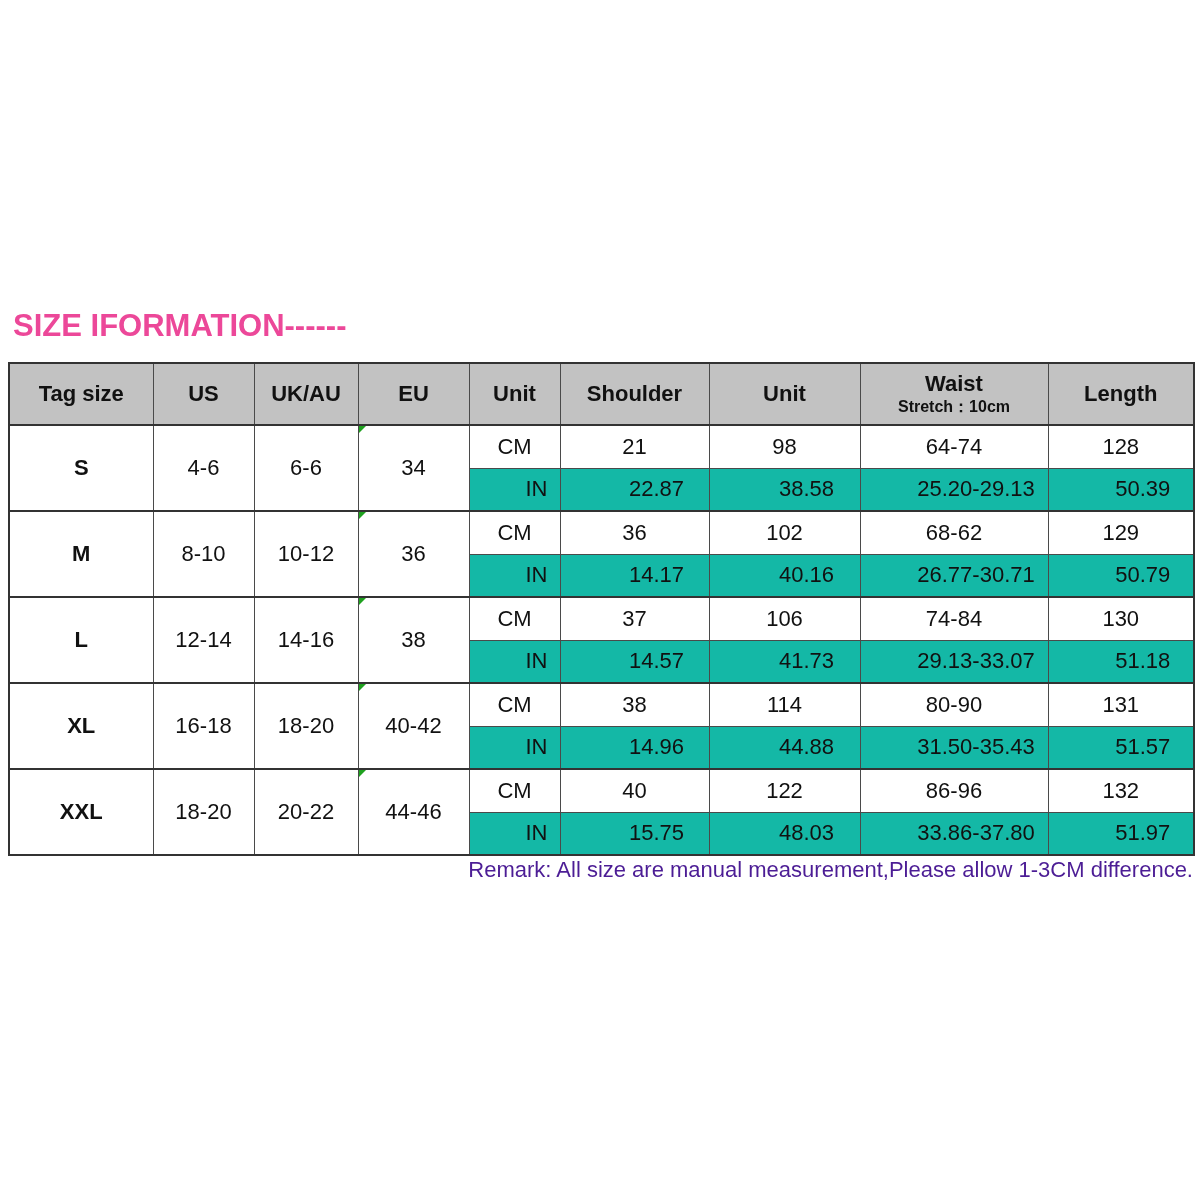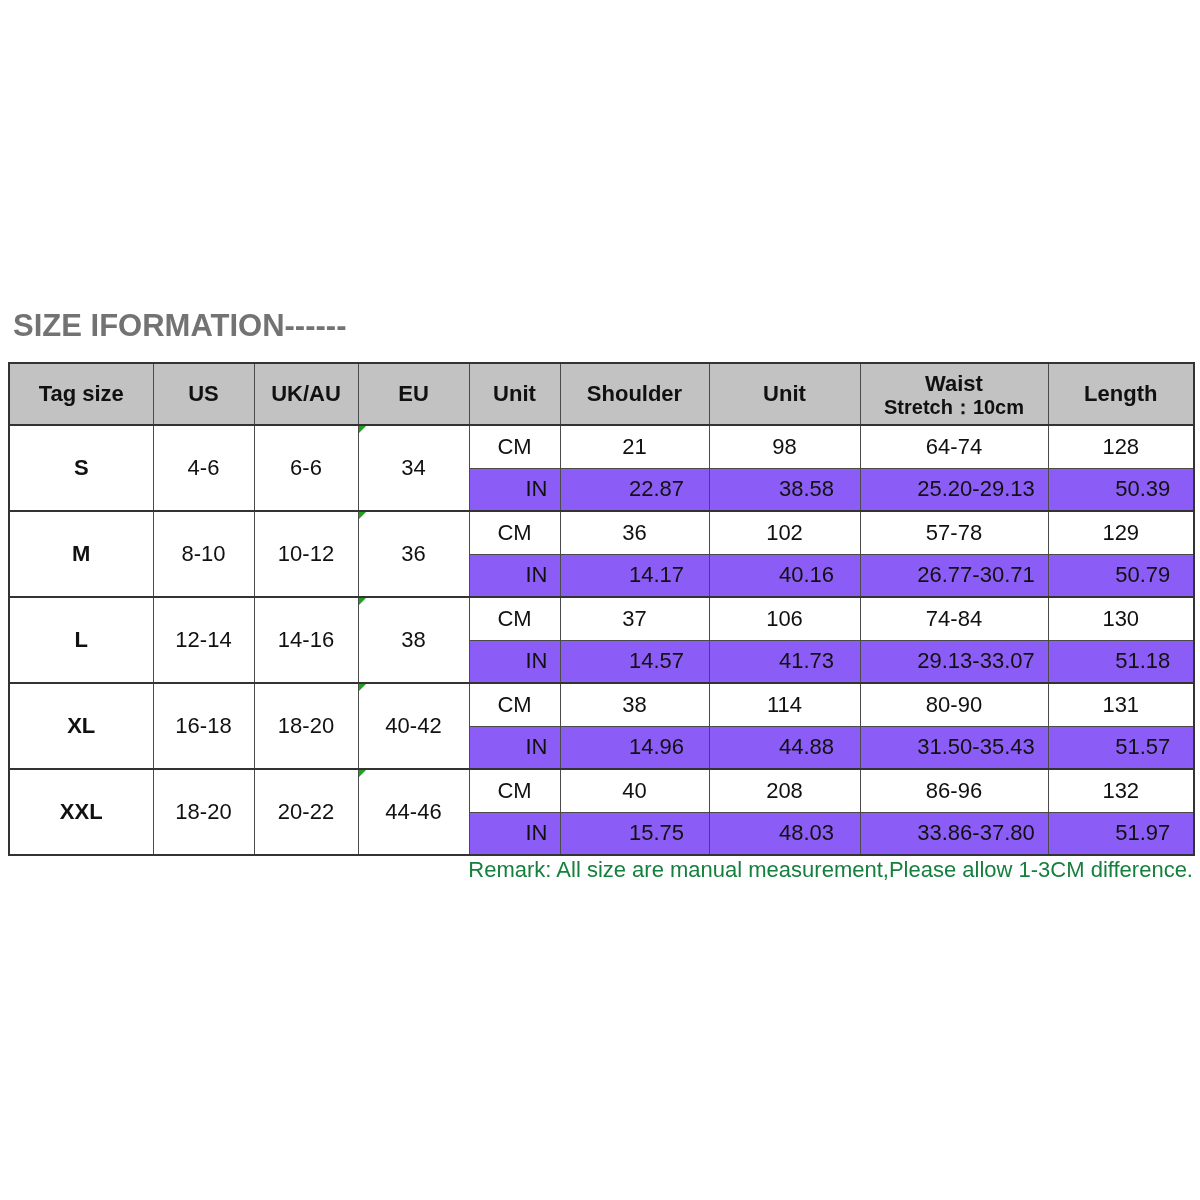--- a/index.html
+++ b/index.html
@@ -15,21 +15,21 @@
     height: 1200px;
     background: #ffffff;
     overflow: hidden;
   }
   .title {
     position: absolute;
     left: 13px;
     top: 308px;
     font-size: 31px;
     font-weight: bold;
-    color: #737373;
+    color: #ec4899;
     white-space: nowrap;
   }
   table.size-table {
     position: absolute;
     left: 8px;
     top: 362px;
     width: 1185px;
     border-collapse: collapse;
     table-layout: fixed;
     border: 2px solid #333333;
@@ -44,52 +44,52 @@
     overflow: hidden;
     white-space: nowrap;
   }
   table.size-table thead th {
     background: #c2c2c2;
     font-weight: bold;
     height: 60px;
     border-bottom: 2px solid #333333;
   }
   .waist-sub {
-    font-size: 20px;
+    font-size: 16px;
     font-weight: bold;
     line-height: 20px;
     margin-top: 1px;
   }
   .waist-main { line-height: 24px; }
   table.size-table tbody tr { height: 43px; }
   tr.group-start td { border-top: 2px solid #333333; }
   td.tag-cell {
     background: #dcdcdc;
     font-weight: bold;
   }
-  tr.row-in td.shaded { background: #8b5cf6; padding-left: 44px; }
+  tr.row-in td.shaded { background: #14b8a6; padding-left: 44px; }
   tr.row-cm td { background: #ffffff; }
   td.eu-cell { position: relative; }
   .corner-marker {
     position: absolute;
     top: 0;
     left: 0;
     width: 0;
     height: 0;
     border-top: 7px solid #1fa11f;
     border-right: 7px solid transparent;
   }
   .remark {
     position: absolute;
     left: 8px;
     top: 857px;
     width: 1185px;
     text-align: right;
     font-size: 22px;
-    color: #15803d;
+    color: #4c1d95;
     white-space: nowrap;
   }
 </style>
 </head>
 <body>
 
 <div class="canvas">
 
   <div class="title">SIZE IFORMATION------</div>
 
@@ -149,21 +149,21 @@
         <td class="tag-cell" rowspan="2">M</td>
         <td rowspan="2">8-10</td>
         <td rowspan="2">10-12</td>
         <td class="eu-cell" rowspan="2">
           <span class="corner-marker"></span>
           <span>36</span>
         </td>
         <td>CM</td>
         <td>36</td>
         <td>102</td>
-        <td>57-78</td>
+        <td>68-62</td>
         <td>129</td>
       </tr>
       <tr class="row-in">
         <td class="shaded">IN</td>
         <td class="shaded">14.17</td>
         <td class="shaded">40.16</td>
         <td class="shaded">26.77-30.71</td>
         <td class="shaded">50.79</td>
       </tr>
 
@@ -214,21 +214,21 @@
       <tr class="row-cm group-start">
         <td class="tag-cell" rowspan="2">XXL</td>
         <td rowspan="2">18-20</td>
         <td rowspan="2">20-22</td>
         <td class="eu-cell" rowspan="2">
           <span class="corner-marker"></span>
           <span>44-46</span>
         </td>
         <td>CM</td>
         <td>40</td>
-        <td>208</td>
+        <td>122</td>
         <td>86-96</td>
         <td>132</td>
       </tr>
       <tr class="row-in">
         <td class="shaded">IN</td>
         <td class="shaded">15.75</td>
         <td class="shaded">48.03</td>
         <td class="shaded">33.86-37.80</td>
         <td class="shaded">51.97</td>
       </tr>

